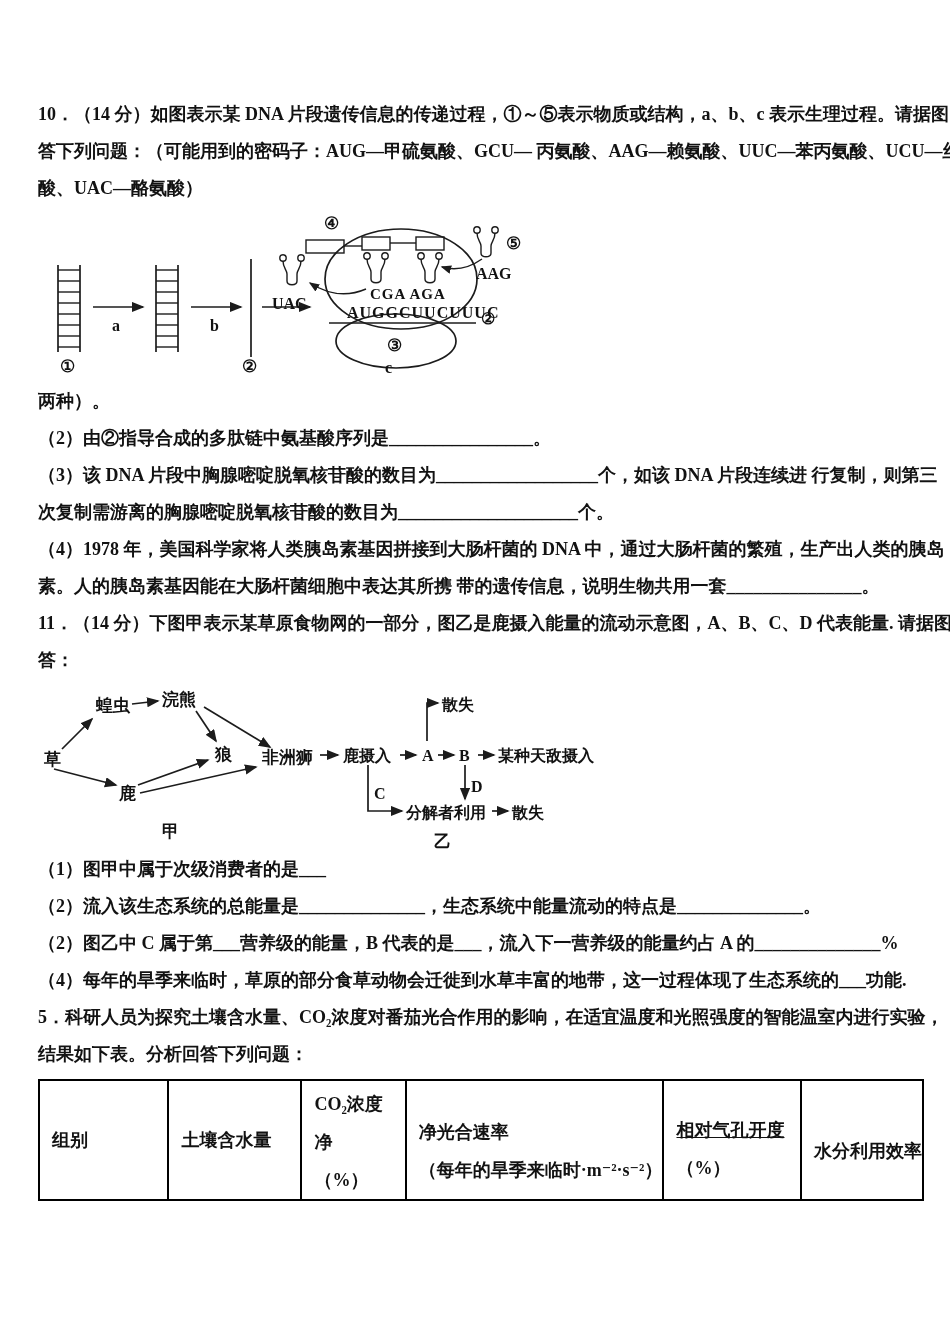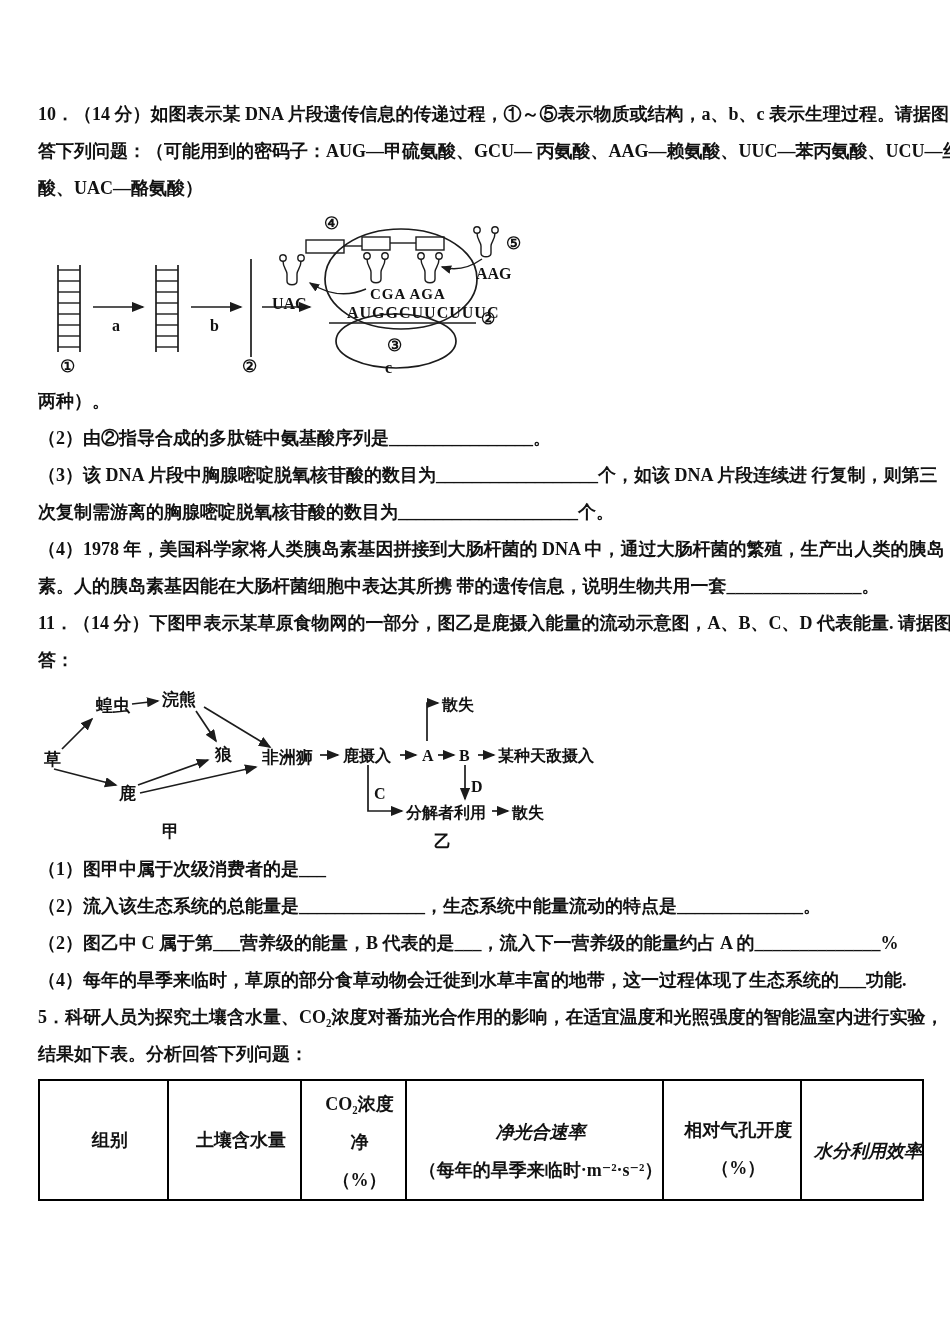--- a/index.html
+++ b/index.html
@@ -26,25 +26,25 @@
     border-collapse:collapse;
     margin-top:6px;
     table-layout:fixed;
   }
   table.data td {
     border:2px solid #000;
     padding:0 0 0 12px;
     vertical-align:middle;
     height:118px;
   }
-  .cellline { line-height:38px; white-space:nowrap;text-align:center; }
+  .cellline { line-height:38px; white-space:nowrap; }
   td.v-top { vertical-align:top; }
   .pt6 { padding-top:4px; }
-  .pt20 { padding-top:18px; }
-  .pt24 { padding-top:22px;font-style:italic; }
+  .pt20 { padding-top:18px;text-decoration:underline; }
+  .pt24 { padding-top:22px; }
 </style>
 </head>
 <body>
 
 <div class="page">
   <div class="content">
 
     <div class="block">
       <div class="tline">10．（14 分）如图表示某 DNA 片段遗传信息的传递过程，①～⑤表示物质或结构，a、b、c 表示生理过程。请据图回</div>
       <div class="tline">答下列问题：（可能用到的密码子：AUG—甲硫氨酸、GCU— 丙氨酸、AAG—赖氨酸、UUC—苯丙氨酸、UCU—丝氨</div>

